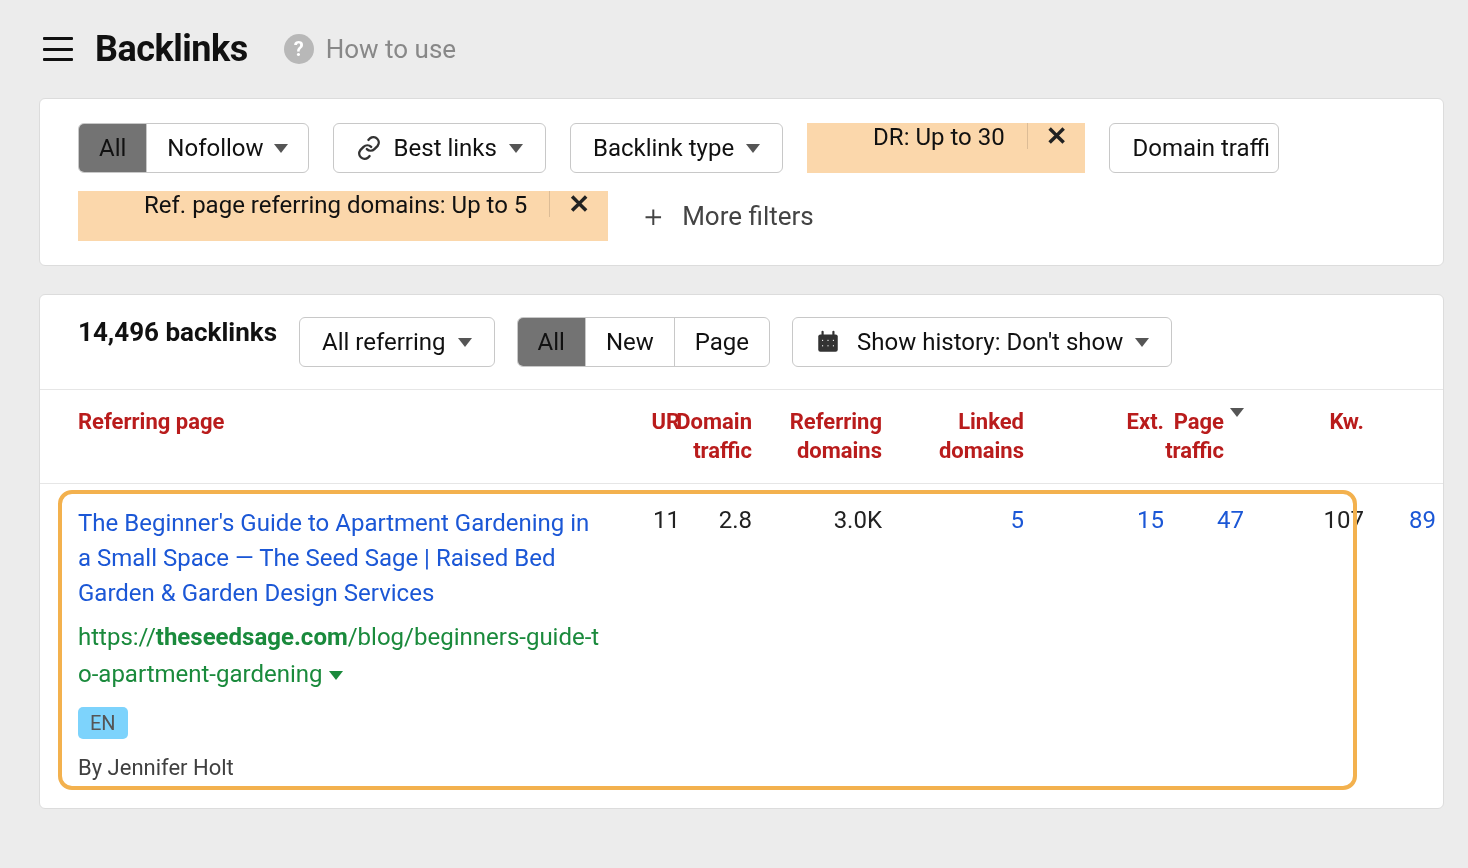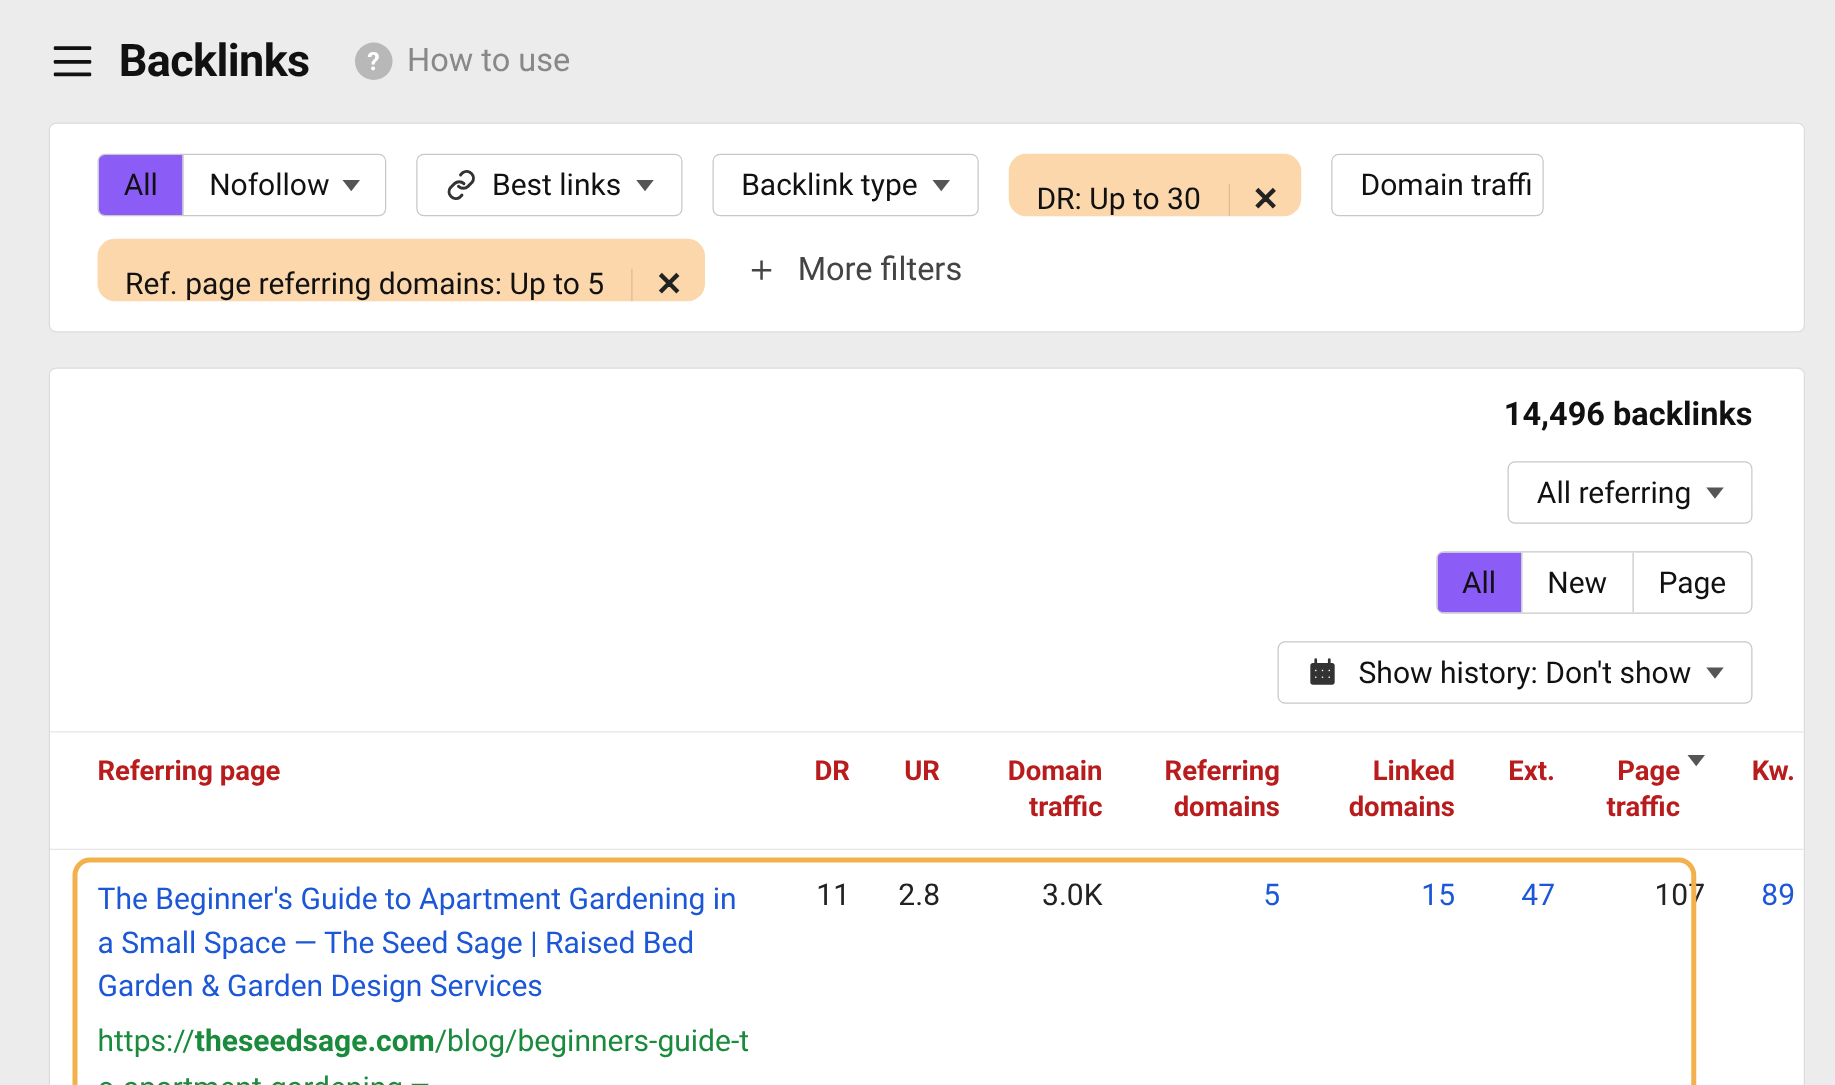--- a/index.html
+++ b/index.html
@@ -53,28 +53,29 @@
     height:50px;
   }
   .seg .part {
     display:flex; align-items:center; gap:10px;
     padding: 0 20px;
     border-left:1px solid #c8c8c8;
     cursor:pointer;
     white-space:nowrap;
   }
   .seg .part:first-child { border-left:none; }
-  .seg .part.active-orange { background:#8b5cf6; }
+  .seg .part.active-orange { background:#737373; }
   .caret { width:0; height:0; border-left:7px solid transparent; border-right:7px solid transparent; border-top:9px solid #555; display:inline-block; }
 
   .chip-orange {
-    display:inline-flex; align-items:flex-end;
-    border-radius:14px; overflow:hidden;
+    display:inline-flex; align-items:flex-start;
+    border-radius:0; overflow:hidden;
     font-size:24px; height:50px;
     background:#fbd7ab;
+    padding-left:44px;
   }
   .chip-orange .label { display:flex; align-items:center; padding:0 22px; }
   .chip-orange .x {
     display:flex; align-items:center; justify-content:center;
     padding:0 18px; border-left:1px solid rgba(0,0,0,0.12);
     cursor:pointer; font-size:22px;
   }
   .x-glyph { font-weight:700; font-size:26px; line-height:1; color:#222; }
 
   .btn-outline {
@@ -94,24 +95,23 @@
 
   
   .table-card {
     background:#fff;
     border:1px solid #dcdcdc;
     border-radius:6px;
     margin: 28px 24px 0 24px;
     overflow:hidden;
   }
   .toolbar {
-    display:flex; align-items:flex-end; gap:22px;
+    display:flex; align-items:flex-start; gap:22px;
     padding: 22px 41px 22px 38px;
     flex-wrap:wrap;
-    flex-direction:column;
   }
   .count { font-size:26px; font-weight:700; }
   .history-btn .cal-svg { margin-right:4px; }
 
   .thead {
     display:grid;
     grid-template-columns: 580px 72px 72px 130px 142px 140px 80px 120px 72px;
     border-top:1px solid #e6e6e6;
     border-bottom:1px solid #e6e6e6;
   }
@@ -252,21 +252,20 @@
             <line x1="7" y1="2.5" x2="7" y2="6"></line>
             <line x1="17" y1="2.5" x2="17" y2="6"></line>
           </svg>
         <span>Show history: Don't show</span>
         <span class="caret"></span>
       </div>
     </div>
 
     <div class="thead">
       <div class="th left">Referring page</div>
-      <div class="th">DR</div>
       <div class="th">UR</div>
       <div class="th">Domain traffic</div>
       <div class="th">Referring domains</div>
       <div class="th">Linked domains</div>
       <div class="th">Ext.</div>
       <div class="th">
         <span>Page traffic</span>
         <span class="caret sort-caret"></span>
       </div>
       <div class="th">Kw.</div>

